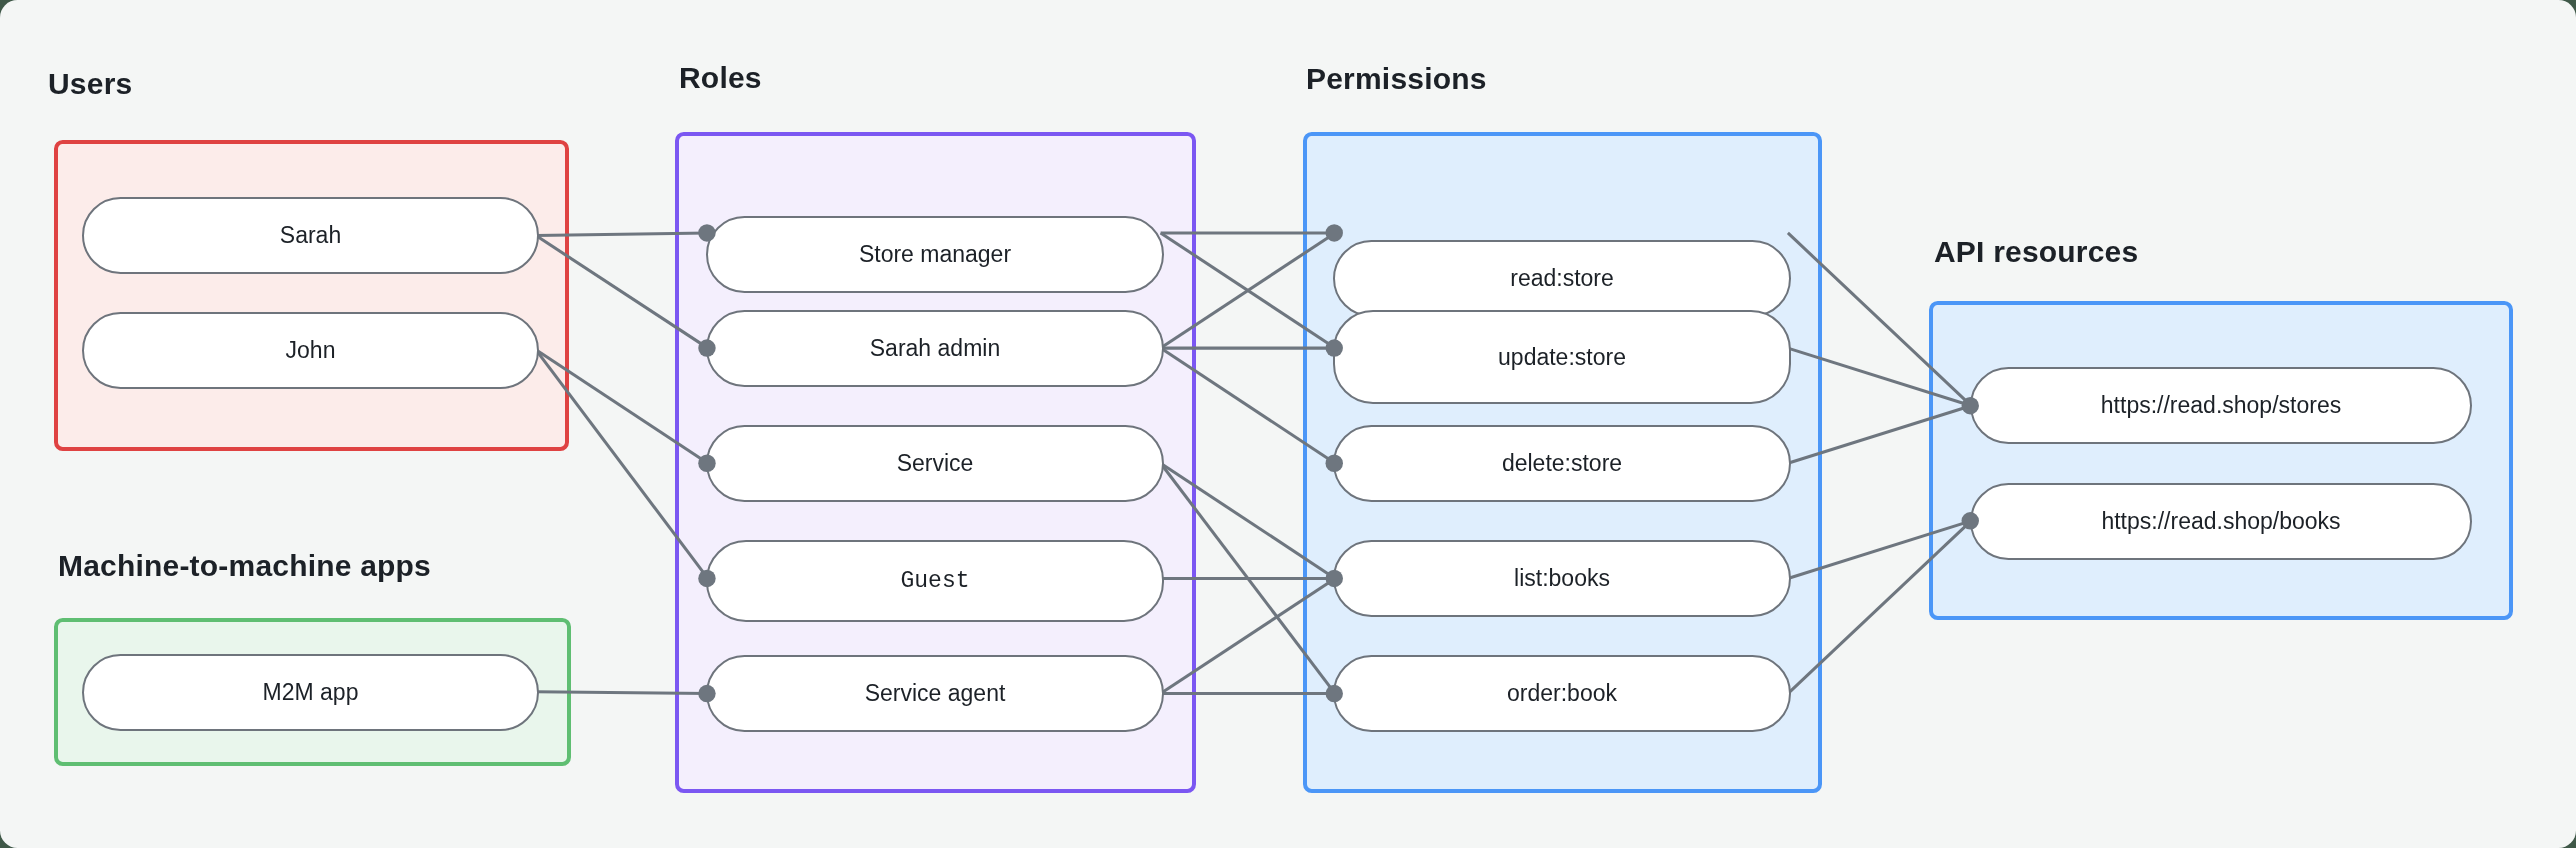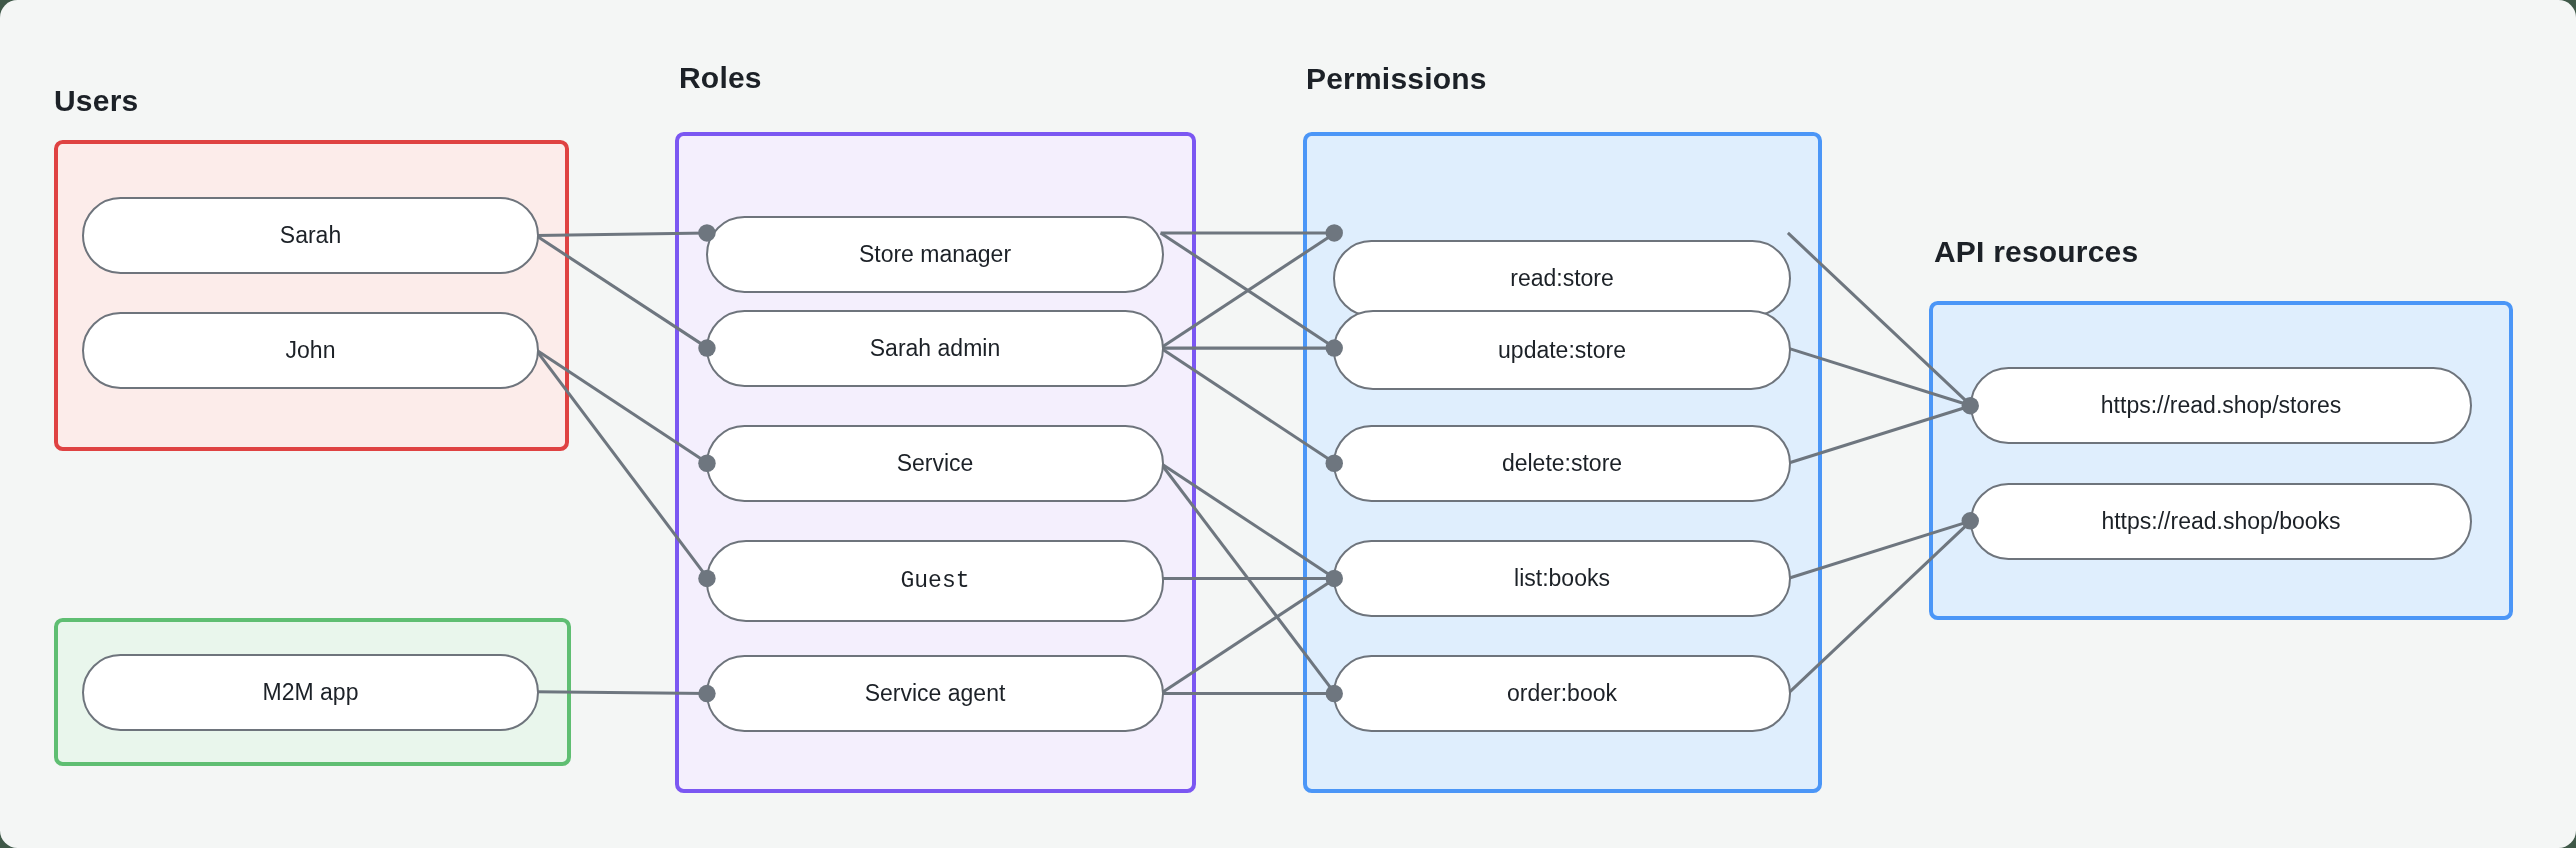--- a/index.html
+++ b/index.html
@@ -41,21 +41,22 @@
 
 <div class="canvas" style="background: rgb(244, 246, 245);">
 
   <div class="seclayer">
     <div class="secbox" id="box-users" style="left: 54px; top: 140px; width: 515px; height: 311px; border-color: rgb(223, 66, 66); background: rgb(252, 236, 234);"></div>
     <div class="secbox" id="box-m2m" style="left: 54px; top: 618px; width: 517px; height: 148px; border-color: rgb(95, 190, 114); background: rgb(233, 246, 236);"></div>
     <div class="secbox" id="box-roles" style="left: 675px; top: 132px; width: 521px; height: 661px; border-color: rgb(123, 87, 242); background: rgb(244, 239, 253);"></div>
     <div class="secbox" id="box-permissions" style="left: 1303px; top: 132px; width: 519px; height: 661px; border-color: rgb(75, 150, 247); background: rgb(223, 238, 253);"></div>
     <div class="secbox" id="box-api" style="left: 1929px; top: 301px; width: 584px; height: 319px; border-color: rgb(75, 150, 247); background: rgb(223, 238, 253);"></div>
 
-    <div class="seclabel" id="label-users" style="left: 54px; top: 66px; margin-top: 17px;">Users</div>
+    <div class="seclabel" id="label-users" style="left: 48px; top: 66px;">Users</div>
+    <div class="seclabel" id="label-m2m" style="left: 58px; top: 548px;">Machine-to-machine apps</div>
     <div class="seclabel" id="label-roles" style="left: 679px; top: 60px;">Roles</div>
     <div class="seclabel" id="label-permissions" style="left: 1306px; top: 61px;">Permissions</div>
     <div class="seclabel" id="label-api" style="left: 1934px; top: 234px;">API resources</div>
   </div>
 
   <svg class="edgelayer" id="edge-layer" viewBox="0 0 2952 972" xmlns="http://www.w3.org/2000/svg">
       <line x1="614" y1="270" x2="811" y2="267" stroke="#6e767f" stroke-width="3.5"></line>
       <line x1="614" y1="270" x2="811" y2="399" stroke="#6e767f" stroke-width="3.5"></line>
       <line x1="614" y1="401" x2="811" y2="531" stroke="#6e767f" stroke-width="3.5"></line>
       <line x1="614" y1="401" x2="811" y2="663" stroke="#6e767f" stroke-width="3.5"></line>
@@ -80,21 +81,21 @@
   <div id="node-layer">
       <div class="pill" style="left: 82px; top: 197px; width: 457px; height: 77px;">Sarah</div>
       <div class="pill" style="left: 82px; top: 312px; width: 457px; height: 77px;">John</div>
       <div class="pill" style="left: 82px; top: 654px; width: 457px; height: 77px;">M2M app</div>
       <div class="pill" style="left: 706px; top: 195px; width: 458px; height: 77px; margin-top: 21px;">Store manager</div>
       <div class="pill" style="left: 706px; top: 310px; width: 458px; height: 77px;">Sarah admin</div>
       <div class="pill" style="left: 706px; top: 425px; width: 458px; height: 77px;">Service</div>
       <div class="pill" style="left: 706px; top: 540px; width: 458px; height: 82px; font-family: Liberation Mono, monospace;">Guest</div>
       <div class="pill" style="left: 706px; top: 655px; width: 458px; height: 77px;">Service agent</div>
       <div class="pill" style="left: 1333px; top: 195px; width: 458px; height: 77px; margin-top: 45px;">read:store</div>
-      <div class="pill" style="left: 1333px; top: 310px; width: 458px; height: 80px;">update:store</div>
+      <div class="pill" style="left: 1333px; top: 310px; width: 458px; height: 94px;">update:store</div>
       <div class="pill" style="left: 1333px; top: 425px; width: 458px; height: 77px;">delete:store</div>
       <div class="pill" style="left: 1333px; top: 540px; width: 458px; height: 77px;">list:books</div>
       <div class="pill" style="left: 1333px; top: 655px; width: 458px; height: 77px;">order:book</div>
       <div class="pill" style="left: 1970px; top: 367px; width: 502px; height: 77px;">https://read.shop/stores</div>
       <div class="pill" style="left: 1970px; top: 483px; width: 502px; height: 77px;">https://read.shop/books</div>
     </div>
 
   <svg class="dotlayer" id="dot-layer" viewBox="0 0 2952 972" xmlns="http://www.w3.org/2000/svg">
       <circle cx="810" cy="267" r="10" fill="#6e767f"></circle>
       <circle cx="810" cy="399" r="10" fill="#6e767f"></circle>

